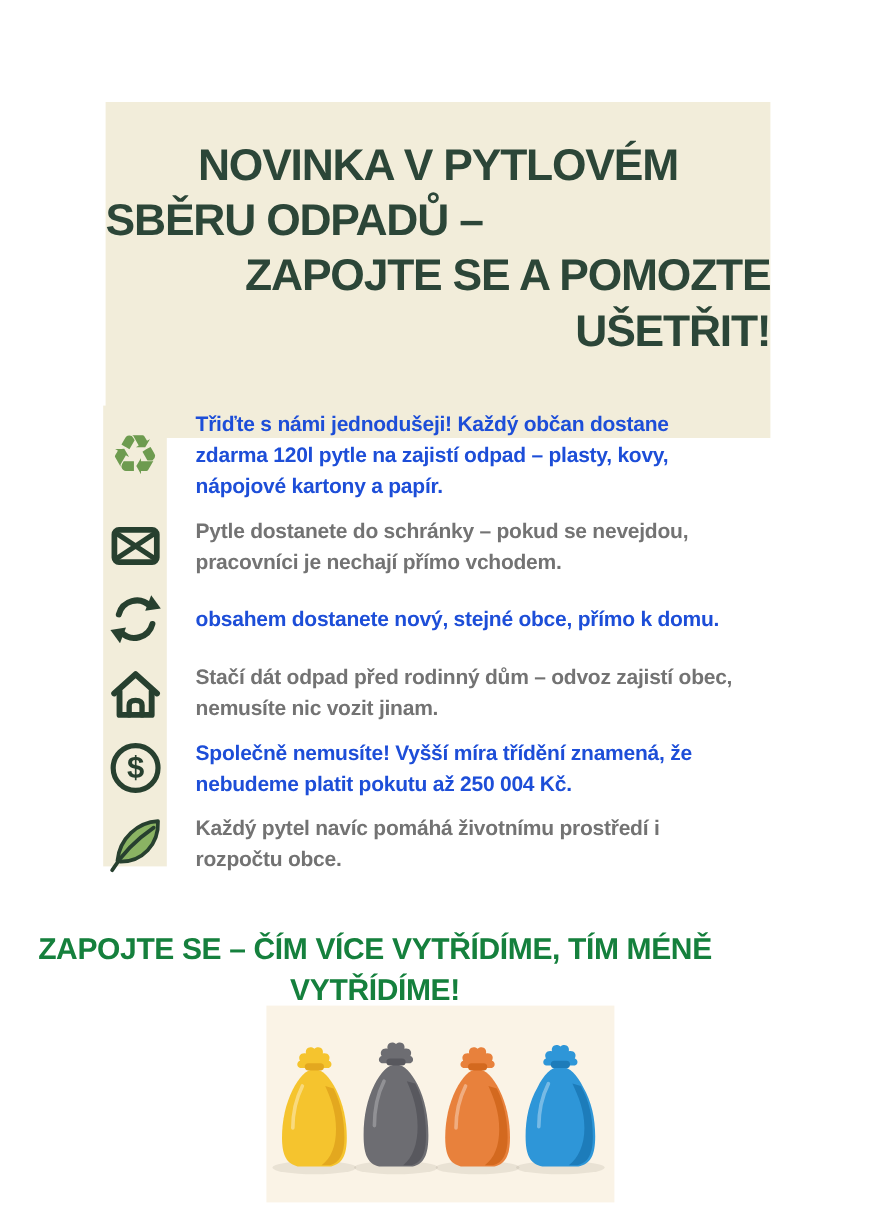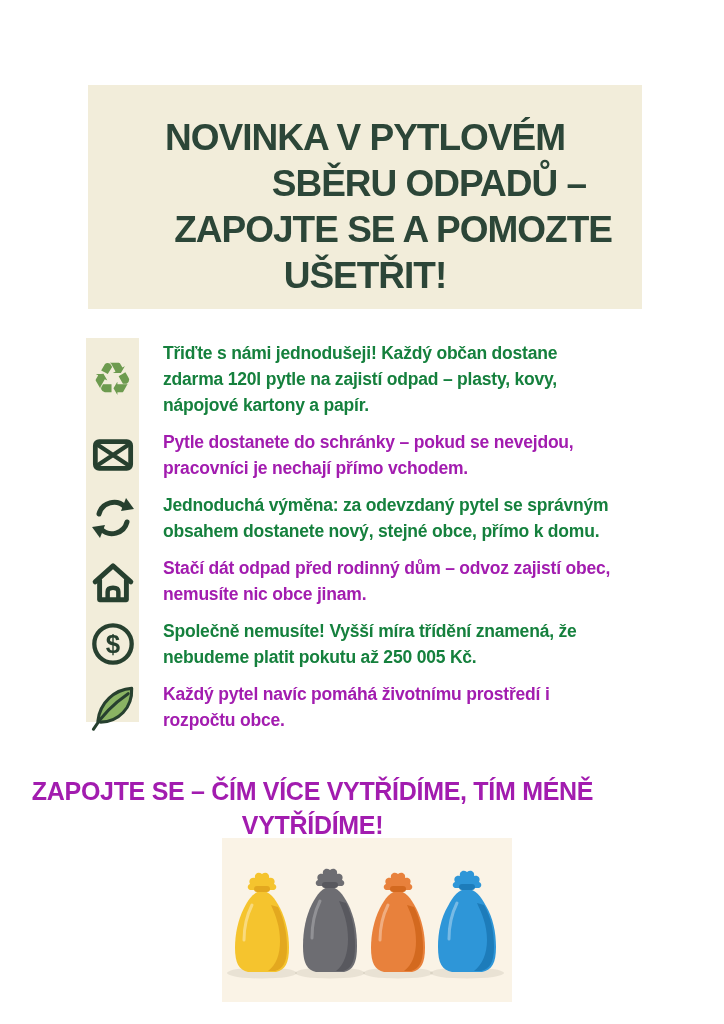--- a/index.html
+++ b/index.html
@@ -2,55 +2,55 @@
 <html><head>
 <meta charset="utf-8">
 <style>
   html,body{margin:0;padding:0;}
   body{
     width:724px;height:1024px;background:#ffffff;position:relative;
     font-family:"Liberation Sans", sans-serif;overflow:hidden;
   }
   
   .header-block{
-    position:absolute;left:88px;top:85px;width:554px;height:224px;
+    position:absolute;left:88px;top:85px;width:554px;height:280px;
     background:#f2edda;box-sizing:border-box;padding-top:30px;
   }
   .title-line{
     font-weight:bold;font-size:37px;line-height:46px;color:#2c4638;
     letter-spacing:-1px;white-space:nowrap;
   }
   .title-line.l1{text-align:center;}
-  .title-line.l2{text-align:right;margin-right:56px;}
-  .title-line.l3{text-align:right;padding-right:30px;}
-  .title-line.l4{text-align:center;}
+  .title-line.l2{text-align:left;margin-right:56px;}
+  .title-line.l3{text-align:right;}
+  .title-line.l4{text-align:right;}
   
   .bullets{position:absolute;left:86px;top:338px;width:556px;}
   .icon-strip{
     position:absolute;left:0;top:0;width:53px;height:384px;background:#f2edda;
   }
   .row{display:flex;align-items:center;margin-bottom:11px;position:relative;}
   .icon-cell{
     width:53px;min-width:53px;display:flex;align-items:center;justify-content:center;
   }
   .row-text{margin-left:24px;}
   .b-line{
     font-weight:bold;font-size:17.5px;line-height:26px;letter-spacing:-0.2px;
     white-space:nowrap;
   }
-  .row.dark .b-line{color:#15803d;}
-  .row.green .b-line{color:#a21caf;}
+  .row.dark .b-line{color:#1d4ed8;}
+  .row.green .b-line{color:#737373;}
   .recycle-glyph{
     font-size:46px;line-height:46px;color:#6d9b4f;font-weight:bold;
     font-family:"DejaVu Sans", sans-serif;
   }
   
   .cta{
     position:absolute;left:0;top:774px;width:625px;text-align:center;
-    font-weight:bold;font-size:25px;line-height:34px;color:#a21caf;
+    font-weight:bold;font-size:25px;line-height:34px;color:#15803d;
     letter-spacing:-0.3px;
   }
   
   .bags-block{
     position:absolute;left:222px;top:838px;width:290px;height:164px;
     background:#faf3e6;
   }
 </style>
 </head>
 <body>
@@ -92,49 +92,48 @@
   <div class="row dark">
     <div class="icon-cell">
       <svg width="48" height="48" viewBox="0 0 48 48">
         <path d="M10 20 A15.5 15.5 0 0 1 36 13" fill="none" stroke="#27402f" stroke-width="5" stroke-linecap="round"></path>
         <polygon points="37,4 45,15 32,17" fill="#27402f"></polygon>
         <path d="M38 28 A15.5 15.5 0 0 1 12 35" fill="none" stroke="#27402f" stroke-width="5" stroke-linecap="round"></path>
         <polygon points="11,44 3,33 16,31" fill="#27402f"></polygon>
       </svg>
     </div>
     <div class="row-text">
-      <div class="b-line">Jednoduchá výměna: za odevzdaný pytel se správným</div>
       <div class="b-line">obsahem dostanete nový, stejné obce, přímo k domu.</div>
     </div>
   </div>
 
   <div class="row green">
     <div class="icon-cell">
       <svg width="50" height="50" viewBox="0 0 56 52">
         <path d="M8 27 L28 9 L48 27" fill="none" stroke="#27402f" stroke-width="5.5" stroke-linecap="round" stroke-linejoin="round"></path>
         <path d="M13 25 V47 H43 V25" fill="none" stroke="#27402f" stroke-width="5.5" stroke-linecap="round" stroke-linejoin="round"></path>
         <path d="M22 47 V38 Q22 33.5 28 33.5 Q34 33.5 34 38 V47" fill="none" stroke="#27402f" stroke-width="5" stroke-linecap="round"></path>
       </svg>
     </div>
     <div class="row-text">
       <div class="b-line">Stačí dát odpad před rodinný dům – odvoz zajistí obec,</div>
-      <div class="b-line">nemusíte nic obce jinam.</div>
+      <div class="b-line">nemusíte nic vozit jinam.</div>
     </div>
   </div>
 
   <div class="row dark">
     <div class="icon-cell">
       <svg width="46" height="46" viewBox="0 0 48 48">
         <circle cx="24" cy="24" r="19.5" fill="none" stroke="#27402f" stroke-width="4.5"></circle>
         <text x="24" y="33" text-anchor="middle" font-size="27" font-weight="bold" fill="#27402f" font-family="Liberation Sans, sans-serif">$</text>
       </svg>
     </div>
     <div class="row-text">
       <div class="b-line">Společně nemusíte! Vyšší míra třídění znamená, že</div>
-      <div class="b-line">nebudeme platit pokutu až 250 005 Kč.</div>
+      <div class="b-line">nebudeme platit pokutu až 250 004 Kč.</div>
     </div>
   </div>
 
   <div class="row green">
     <div class="icon-cell">
       <svg width="48" height="50" viewBox="0 0 54 56">
         <path d="M10 44 C12 23 29 8 48 7 C49 29 33 45 13 45 Z" fill="#8ab363" stroke="#27402f" stroke-width="3.5" stroke-linejoin="round"></path>
         <path d="M5 53 C14 38 28 24 44 13" fill="none" stroke="#27402f" stroke-width="3.5" stroke-linecap="round"></path>
       </svg>
     </div>

